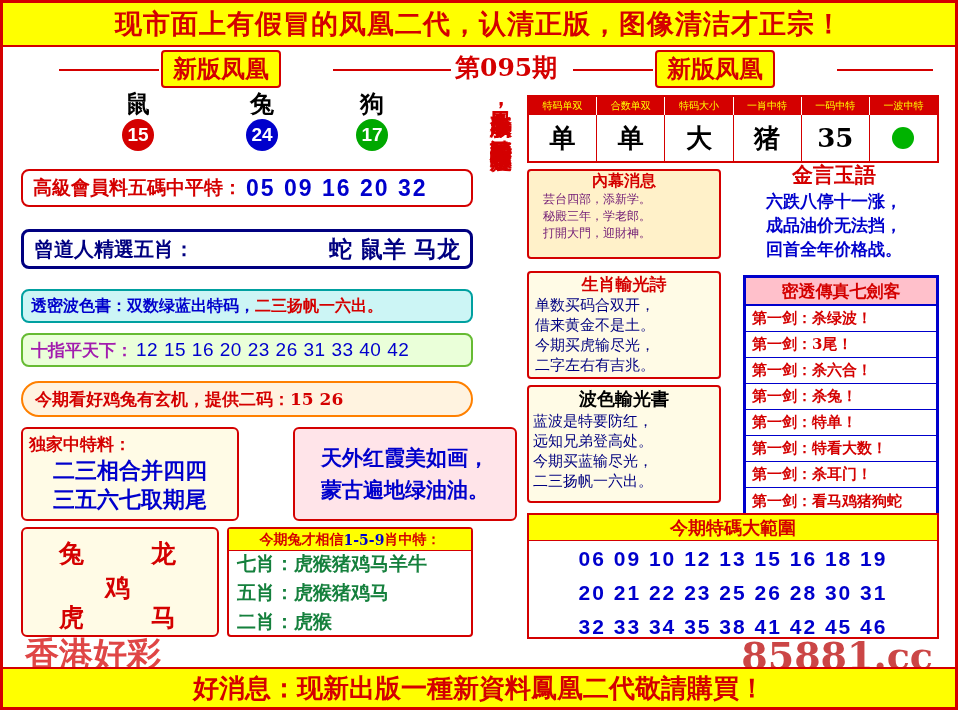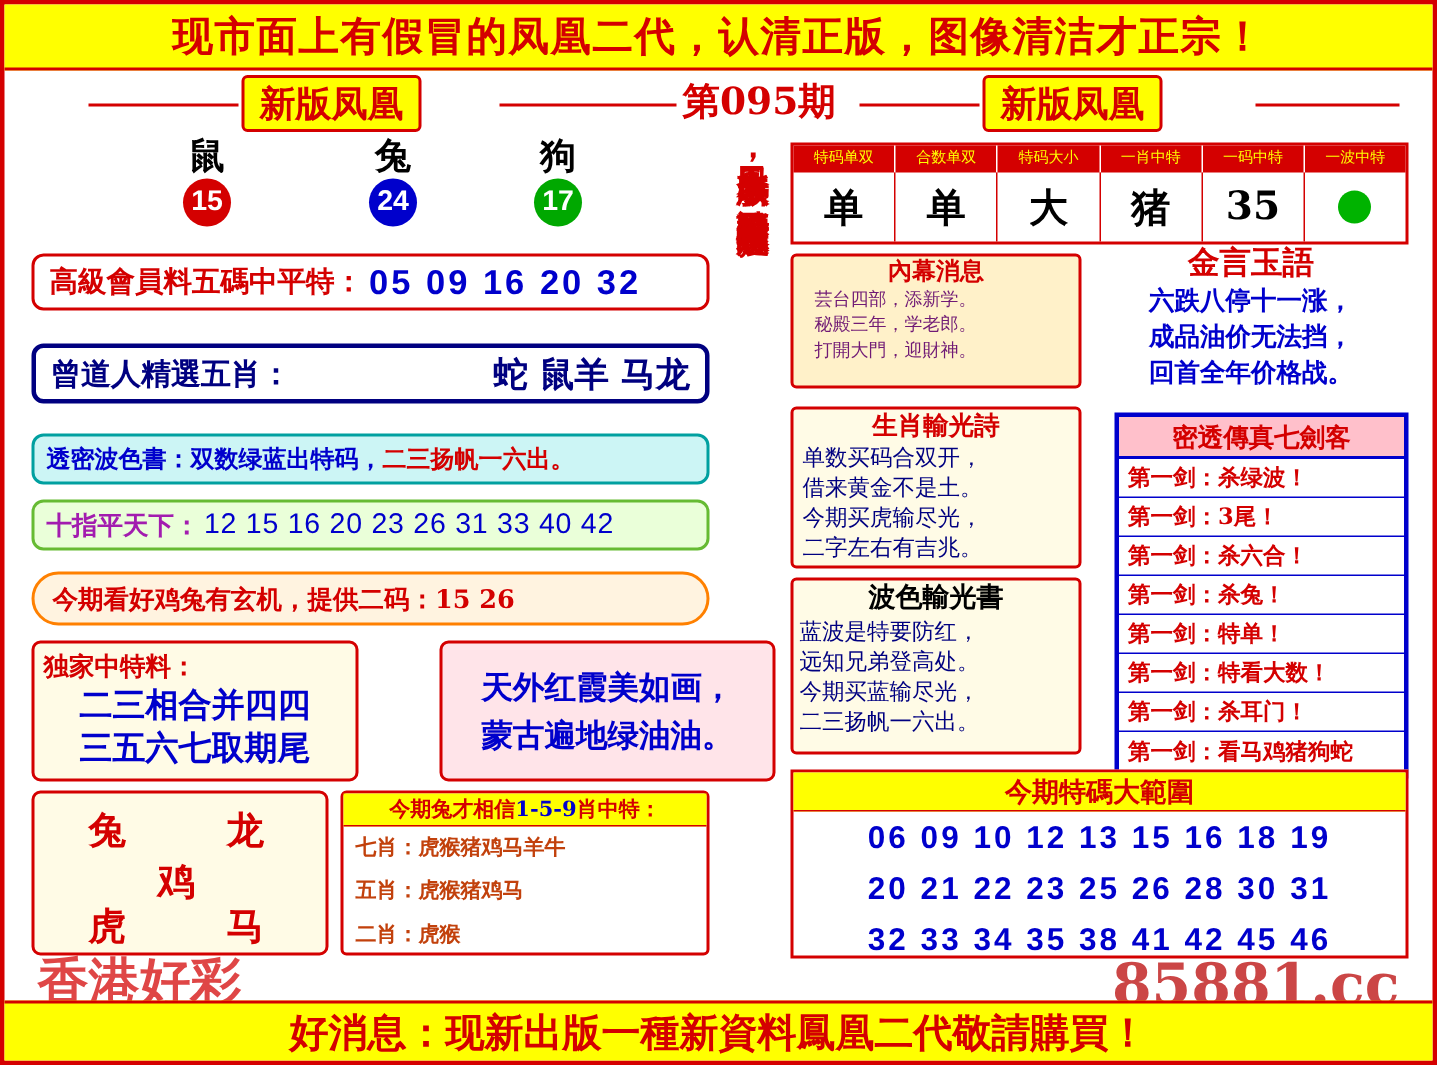--- a/index.html
+++ b/index.html
@@ -156,21 +156,21 @@
     position:absolute; left:224px; top:524px; width:246px; height:110px;
     border:2px solid #d40000; background:#ffffff; border-radius:4px;
   }
   #box-xiao .hdr {
     height:22px; background:#ffff00; display:flex; align-items:center; justify-content:center;
     font-size:14px; font-weight:bold; color:#d40000; font-family:"DejaVu Serif",serif;
     border-bottom:1px solid #d40000;
   }
   #box-xiao .hdr .num { color:#0000cc; }
   #box-xiao .row {
-    font-size:14px; color:#c2410c; font-weight:bold; font-family:Liberation Serif, serif;
+    font-size:19px; color:#15803d; font-weight:bold; font-family:Liberation Mono, monospace;
     padding:1px 8px; line-height:27px;
   }
 
   
   #vertical-strip {
     position:absolute; left:480px; top:90px; width:34px; height:550px;
     color:#d40000; font-size:22px; font-weight:bold;
     font-family:"DejaVu Serif", serif;
     writing-mode:vertical-rl; text-orientation:upright;
     line-height:30px; letter-spacing:1px;

